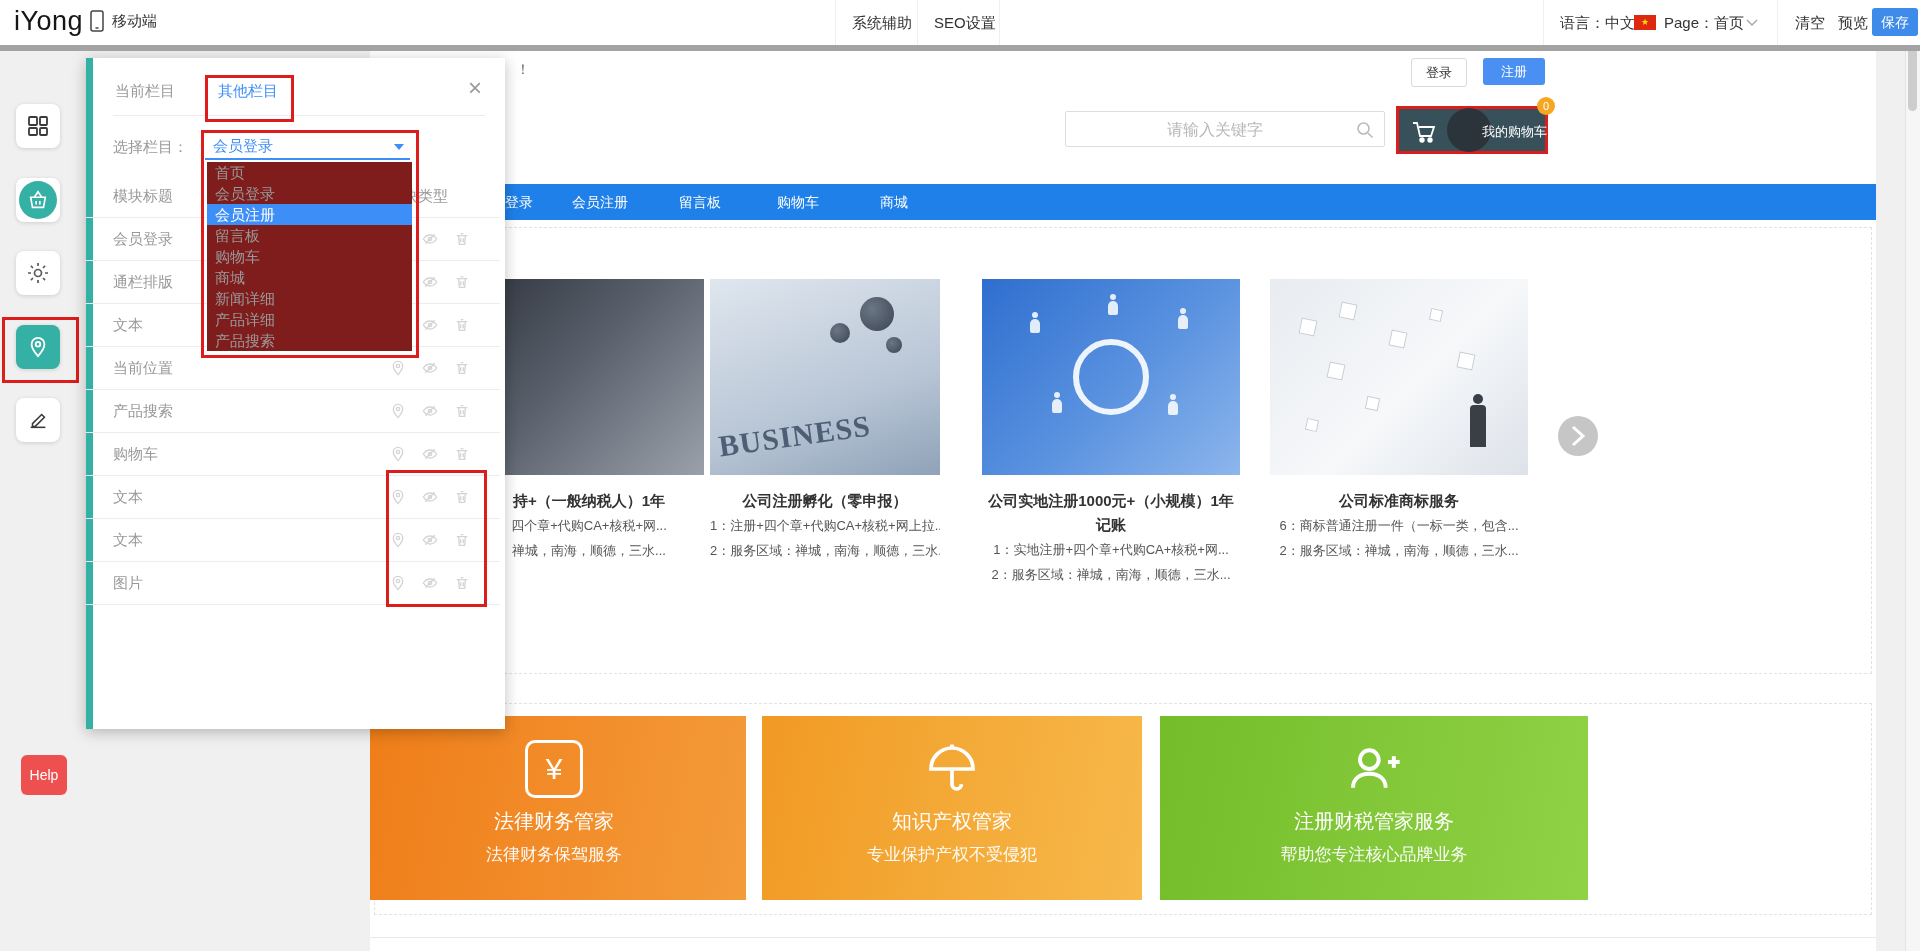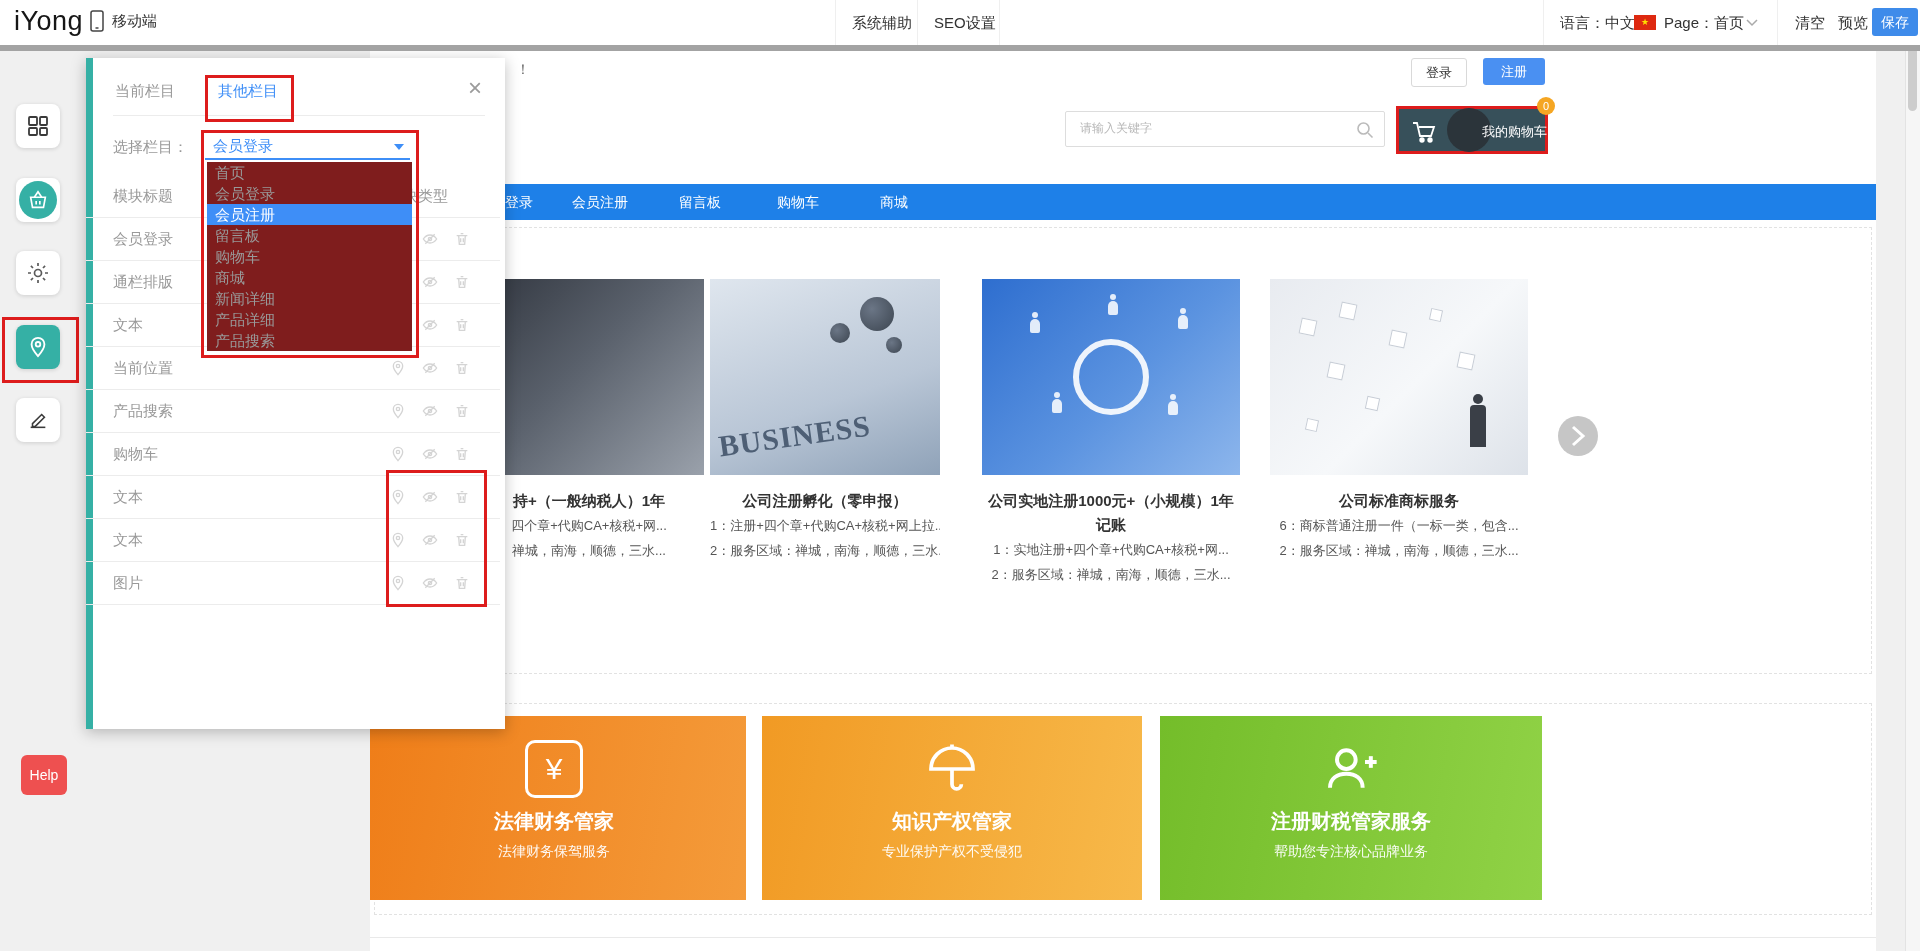--- a/index.html
+++ b/index.html
@@ -21,21 +21,21 @@
   .side-btn.teal{background:#35b0a5;color:#fff;}
   .teal-circle{width:38px;height:38px;border-radius:50%;background:#35b0a5;display:flex;align-items:center;justify-content:center;color:#fff;}
   .red-box{position:absolute;border:3px solid #dd1c1c;z-index:30;pointer-events:none;}
   .help-btn{position:absolute;left:21px;top:710px;width:46px;height:40px;background:#ee5050;color:#fff;font-size:14px;border-radius:6px;display:flex;align-items:center;justify-content:center;cursor:pointer;z-index:20;}
   
   .site{position:absolute;left:370px;top:0;width:1506px;height:906px;background:#fff;overflow:hidden;}
   .notice{position:absolute;left:146px;top:16px;font-size:14px;color:#666;}
   .login-btn{position:absolute;left:1041px;top:13px;width:54px;height:27px;background:#fff;border:1px solid #d9d9d9;border-radius:3px;font-size:13px;color:#333;line-height:27px;text-align:center;cursor:pointer;}
   .reg-btn{position:absolute;left:1113px;top:13px;width:62px;height:27px;background:#4a90f2;border-radius:3px;font-size:13px;color:#fff;line-height:27px;text-align:center;cursor:pointer;}
   .search-box{position:absolute;left:695px;top:66px;width:320px;height:36px;border:1px solid #ddd;border-radius:2px;background:#fff;box-sizing:border-box;}
-  .search-box input{border:0;outline:0;width:270px;margin:8px 0 0 12px;font-size:12px;color:#333;font-family:inherit;}
+  .search-box input{border:0;outline:0;width:270px;margin:8px 0 0 12px;font-size:16px;color:#333;font-family:inherit;text-align:center;}
   .search-box input::placeholder{color:#b8b8b8;}
   .mag{position:absolute;right:10px;top:9px;color:#bbb;}
   .cart-box{position:absolute;left:1026px;top:61px;width:152px;height:48px;background:#37505a;border:3px solid #dd1c1c;box-sizing:border-box;cursor:pointer;}
   .cart-circle{position:absolute;left:48px;top:-1px;width:44px;height:44px;border-radius:50%;background:rgba(42,50,55,.92);}
   .cart-label{position:absolute;left:56px;top:14px;width:92px;text-align:right;color:#fff;font-size:13px;z-index:2;}
   .cart-badge{position:absolute;right:-10px;top:-12px;width:18px;height:18px;border-radius:50%;background:#f5a623;color:#fff;font-size:11px;line-height:18px;text-align:center;z-index:3;}
   .nav{position:absolute;left:0;top:139px;width:1506px;height:36px;background:#1e80e8;}
   .nav span{position:absolute;top:0;transform:translateX(-50%);color:#fff;font-size:14px;line-height:36px;white-space:nowrap;cursor:pointer;}
   .dash{position:absolute;border:1px dashed #e2e2e2;pointer-events:none;}
   .pcard{position:absolute;top:234px;cursor:pointer;}
@@ -50,26 +50,26 @@
   .ring{position:absolute;left:50%;top:50%;width:64px;height:64px;border:6px solid rgba(255,255,255,.9);border-radius:50%;transform:translate(-50%,-50%);}
   .pp{position:absolute;width:10px;height:14px;background:rgba(255,255,255,.85);border-radius:5px 5px 2px 2px;}
   .pp::before{content:"";position:absolute;left:2px;top:-7px;width:6px;height:6px;border-radius:50%;background:rgba(255,255,255,.85);}
   .img4{background:linear-gradient(135deg,#e8ebf0 0%,#f6f8fa 55%,#dde2e9 100%);}
   .cube{position:absolute;width:14px;height:14px;background:#fff;border:1px solid #c7cdd6;transform:rotate(12deg);}
   .figure{position:absolute;right:42px;bottom:28px;width:16px;height:42px;background:#3a3f47;border-radius:4px 4px 0 0;}
   .figure::before{content:"";position:absolute;left:3px;top:-11px;width:10px;height:10px;border-radius:50%;background:#3a3f47;}
   .arrow-btn{position:absolute;left:1188px;top:371px;width:40px;height:40px;border-radius:50%;background:#c6c6c6;display:flex;align-items:center;justify-content:center;color:#fff;cursor:pointer;}
   .banner{position:absolute;top:671px;height:184px;color:#fff;text-align:center;cursor:pointer;}
   .banner .bicon{margin-top:20px;height:66px;display:flex;align-items:center;justify-content:center;}
-  .banner .btitle{font-size:20px;font-weight:bold;margin-top:6px;}
-  .banner .bsub{font-size:14px;margin-top:8px;opacity:.95;}
+  .banner .btitle{font-size:20px;font-weight:normal;margin-top:6px;}
+  .banner .bsub{font-size:17px;margin-top:8px;opacity:.95;}
   .yen-sq{width:52px;height:52px;border:3px solid #fff;border-radius:10px;font-size:30px;line-height:52px;color:#fff;}
   .b1{left:-8px;width:384px;background:linear-gradient(100deg,#ef7d18,#f49b3a);}
   .b2{left:392px;width:380px;background:linear-gradient(100deg,#f19a24,#f7b94a);}
-  .b3{left:790px;width:382px;background:linear-gradient(100deg,#74bd2a,#90d246);}
+  .b3{left:790px;width:428px;background:linear-gradient(100deg,#74bd2a,#90d246);}
   .bottomline{position:absolute;left:0;top:892px;width:1506px;height:1px;background:#e9e9e9;}
   
   .modal{position:absolute;left:86px;top:13px;width:419px;height:671px;background:#fff;box-shadow:0 3px 14px rgba(0,0,0,.25);z-index:40;}
   .modal .tealbar{position:absolute;left:0;top:0;width:7px;height:671px;background:#35b0a5;}
   .m-tab{position:absolute;top:24px;font-size:15px;cursor:pointer;}
   .m-close{position:absolute;left:382px;top:18px;font-size:24px;color:#9b9b9b;cursor:pointer;line-height:1;}
   .m-div{position:absolute;left:27px;top:57px;width:372px;height:1px;background:#ececec;}
   .sel-label{position:absolute;left:27px;top:80px;font-size:15px;color:#999;}
   .select{position:absolute;left:119px;top:75px;width:205px;height:27px;border-bottom:2px solid #3e8ef7;box-sizing:border-box;cursor:pointer;}
   .select .val{position:absolute;left:8px;top:4px;font-size:15px;color:#3e8ef7;}

